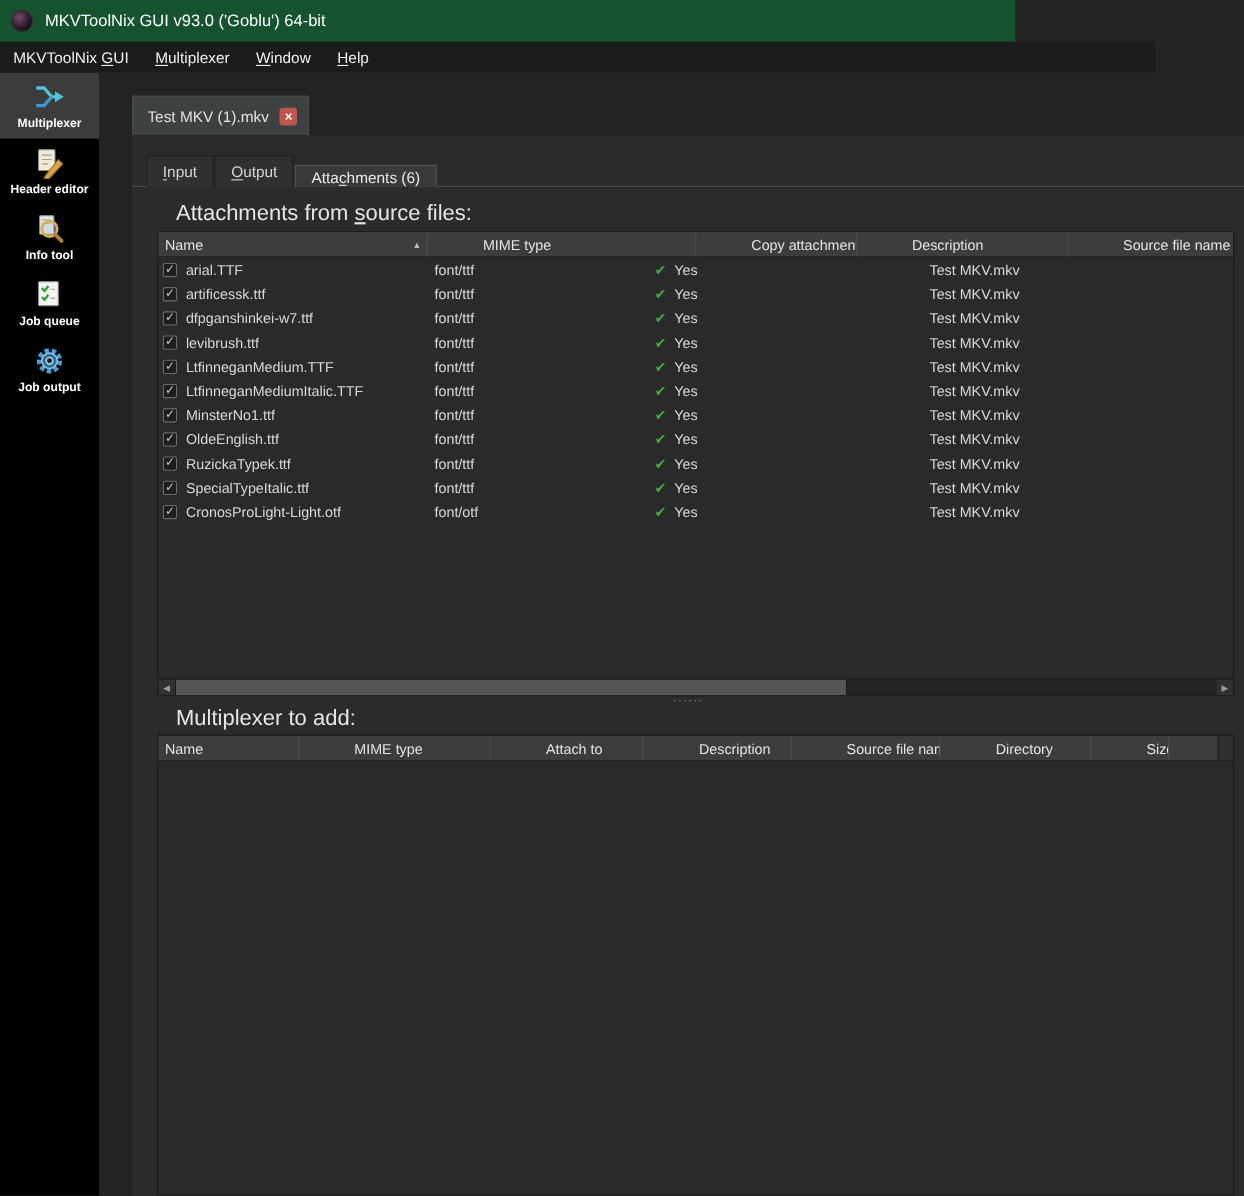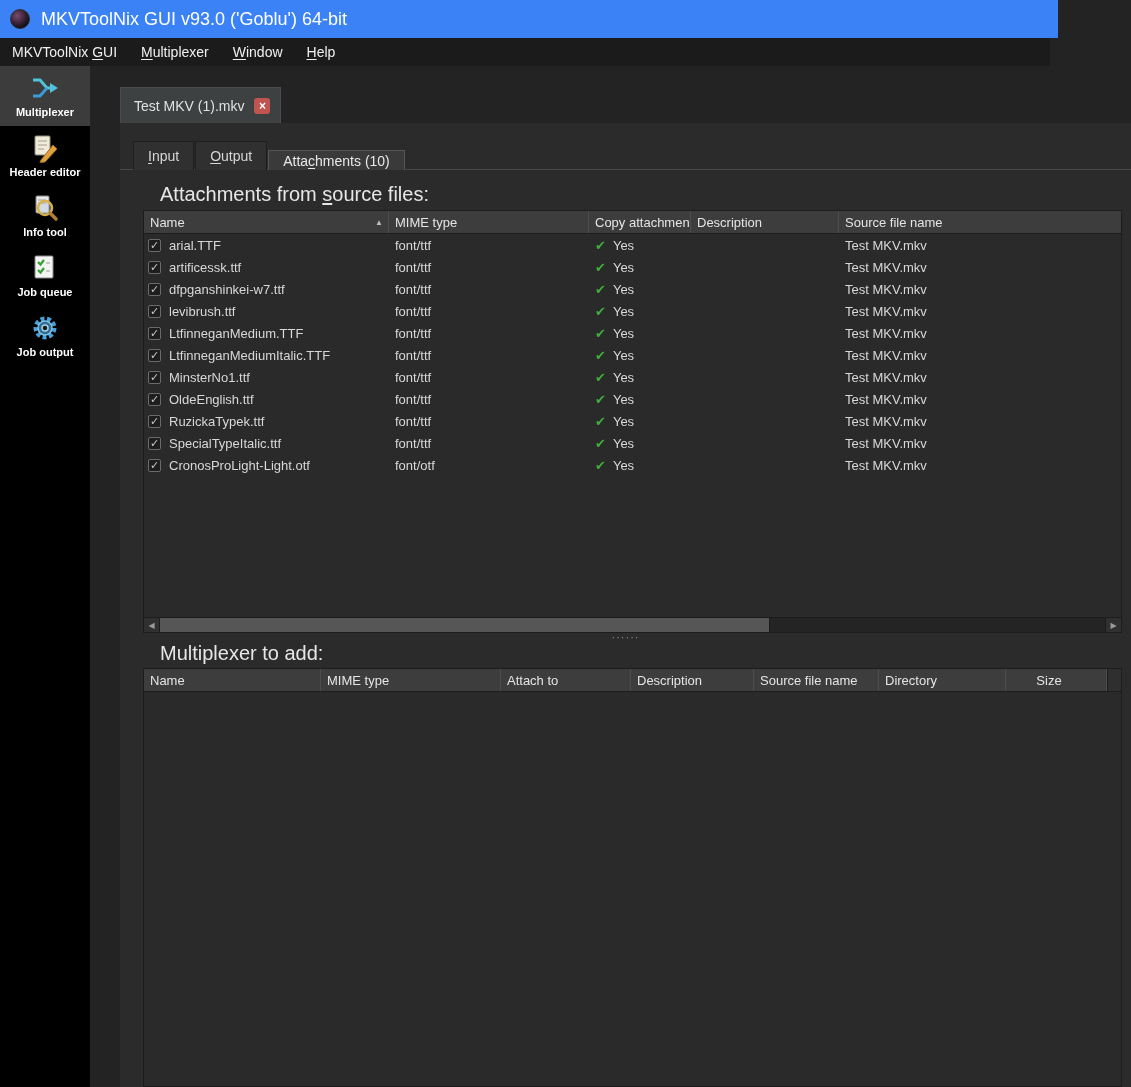--- a/index.html
+++ b/index.html
@@ -1,21 +1,21 @@
 <!DOCTYPE html>
 <html><head>
 <meta charset="utf-8">
 <style>
   * { margin:0; padding:0; box-sizing:border-box; }
   html,body { width:1131px; height:1087px; overflow:hidden; }
   body { position:relative; background:#232323; font-family:"Liberation Sans", sans-serif; }
 
   
-  .titlebar { position:absolute; left:0; top:0; width:1058px; height:38px; background:#3b82f6;
-              display:flex; align-items:center; padding-left:10px; color:#ffffff; font-size:18px; }
+  .titlebar { position:absolute; left:0; top:0; width:923px; height:38px; background:#14532d;
+              display:flex; align-items:center; padding-left:10px; color:#ffffff; font-size:15px; }
   .app-icon { width:20px; height:20px; border-radius:50%; margin-right:11px; flex:none;
               background:radial-gradient(circle at 35% 32%, #7a4a6e 0%, #3a2238 45%, #0c0c10 78%);
               border:1px solid #2e2e2e; }
 
   
   .menubar { position:absolute; left:0; top:38px; width:1050px; height:28px; background:#1b1b1b;
              display:flex; align-items:center; color:#f0f0f0; font-size:14px; }
   .menu-item { padding:4px 12px; white-space:nowrap; cursor:default; }
   .mn-key { text-decoration:underline; text-underline-offset:2px; }
 
@@ -47,21 +47,21 @@
 
   .section-label { position:absolute; left:40px; font-size:20px; color:#e6e6e6; white-space:nowrap; }
   .src-label { top:60px; }
   .add-label { top:519px; }
 
   
   .table { position:absolute; left:23px; width:979px; border:1px solid #1c1c1c; background:#292929;
            display:flex; flex-direction:column; overflow:hidden; }
   .table1 { top:87px; height:423px; }
   .table2 { top:545px; height:419px; }
-  .thead { display:flex; height:23px; background:#3d3d3d; border-bottom:1px solid #1c1c1c; flex:none; }
+  .thead { display:flex; height:23px; background:#3d3d3d; border-bottom:1px solid #1c1c1c; flex:none;gap:44px; }
   .th { position:relative; padding:4px 6px 0 6px; font-size:13px; color:#e4e4e4; border-right:1px solid #4d4d4d;
         white-space:nowrap; overflow:hidden; height:100%; }
   .th.last { border-right:none; }
   .sort { position:absolute; right:5px; top:7px; font-size:8px; color:#bdbdbd; }
   .tbody { flex:1; overflow:hidden; background:#2a2a2a; }
 
   .trow { display:flex; height:22px; font-size:13px; color:#d8d8d8; }
   .cell { display:flex; align-items:center; padding:0 6px; white-space:nowrap; overflow:hidden; height:100%; }
   .cell.c-name { padding-left:4px; }
 
@@ -181,21 +181,21 @@
         <span>nput</span>
       </div>
     <div class="itab">
         <span></span>
         <span class="mn-key">O</span>
         <span>utput</span>
       </div>
     <div class="itab selected">
         <span>Atta</span>
         <span class="mn-key">c</span>
-        <span>hments (10)</span>
+        <span>hments (6)</span>
       </div>
   </div>
 
   <div class="section-label src-label"><span>Attachments from </span><span class="mn-key">s</span><span>ource files:</span></div>
 
   <div class="table table1">
     <div class="thead">
       <div class="th w-name"><span>Name</span><span class="sort">▲</span></div>
       <div class="th w-mime"><span>MIME type</span></div>
       <div class="th w-copy"><span>Copy attachment</span></div>

